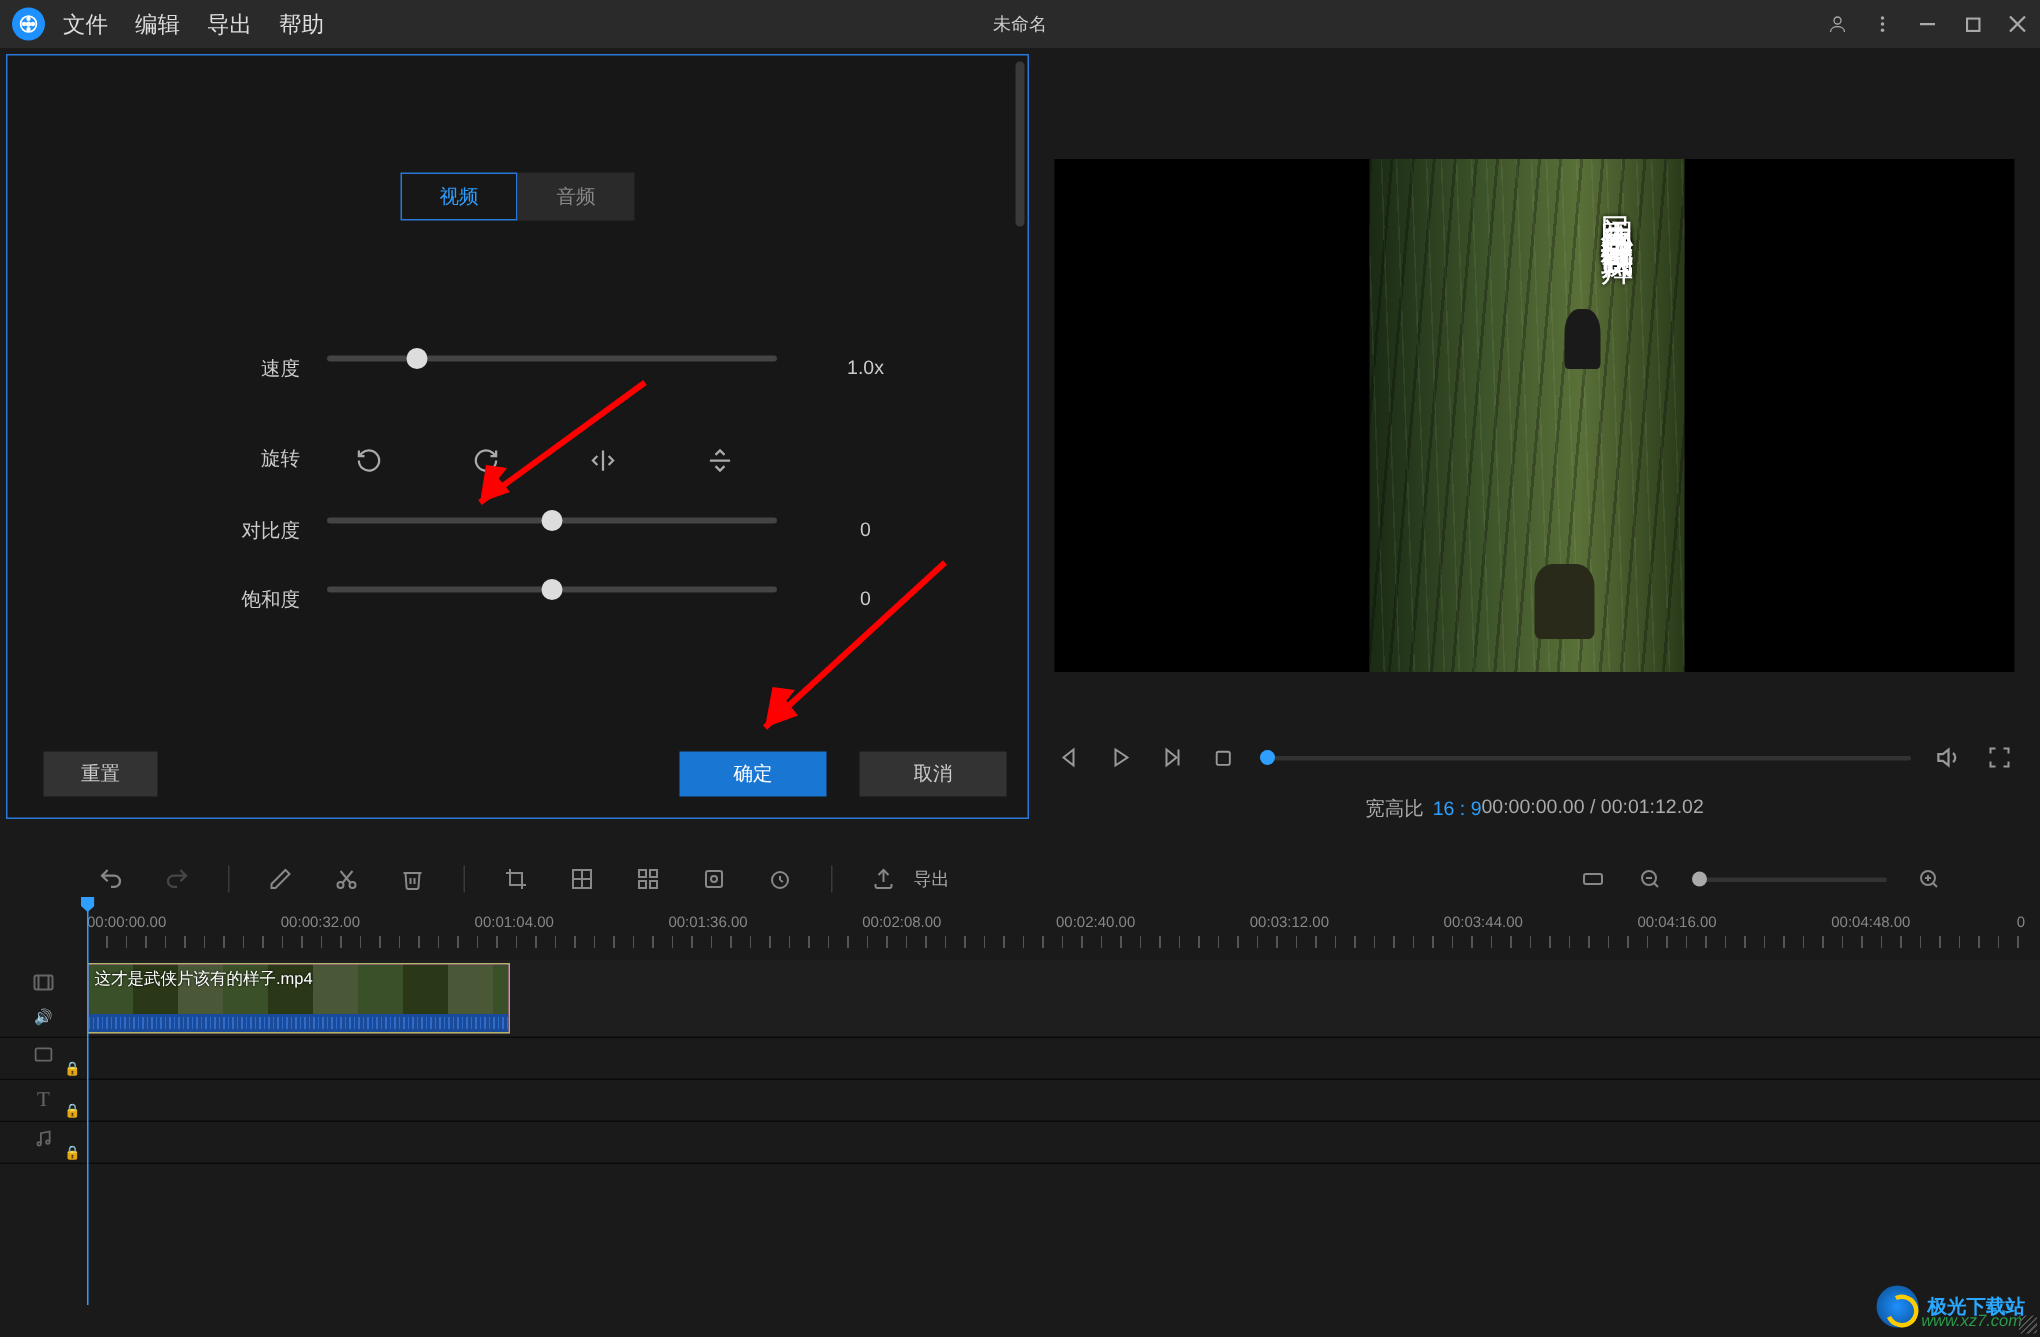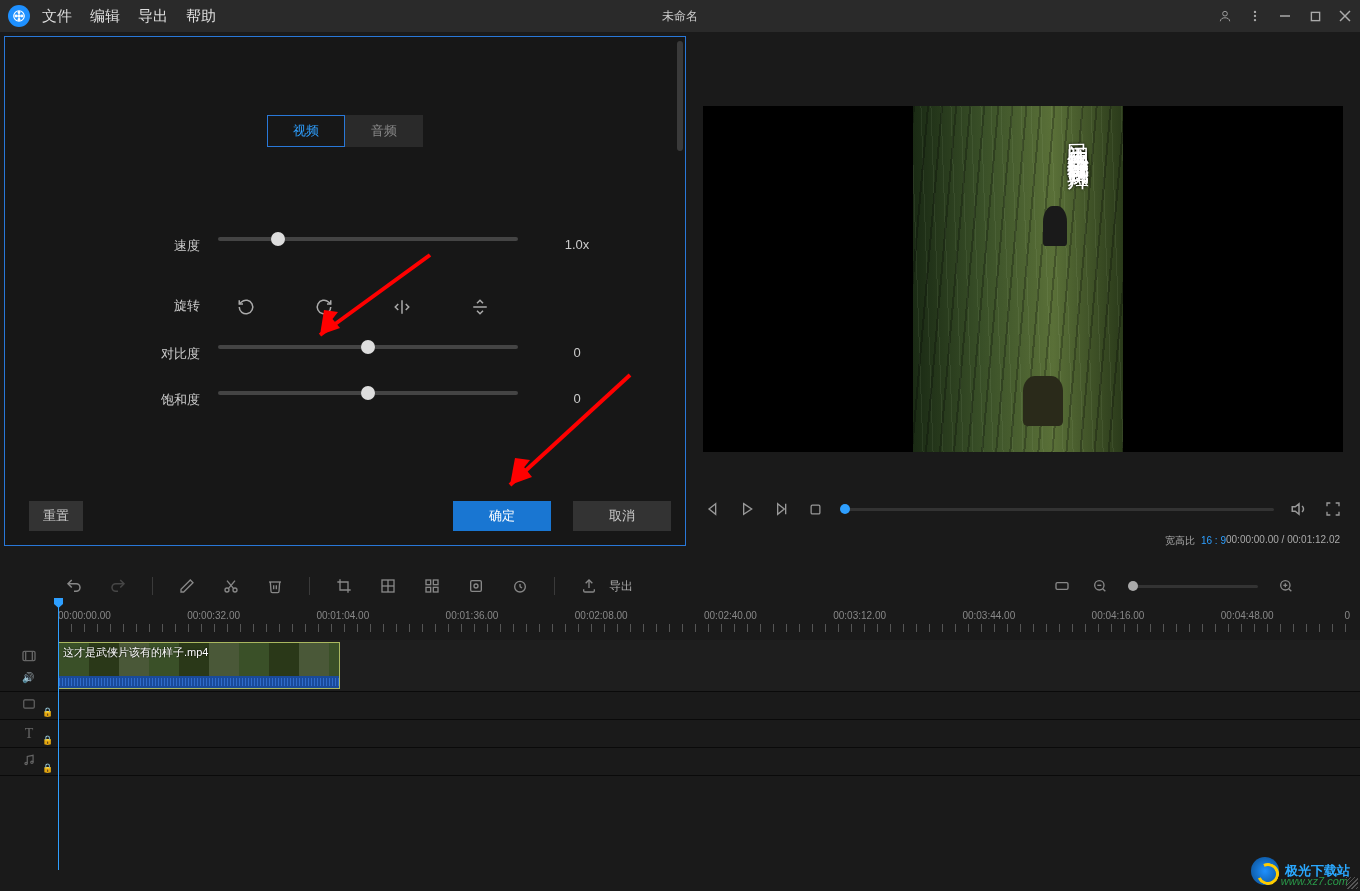--- a/index.html
+++ b/index.html
@@ -31,40 +31,40 @@
 .slider { position: relative; width: 300px; height: 4px; background: #444; border-radius: 2px; }
 .slider-thumb { position: absolute; width: 14px; height: 14px; border-radius: 50%; background: #ddd; top: -5px; transform: translateX(-50%); }
 .setting-value1 { margin-left: 24px; font-size: 13px; color: #ccc; width: 40px; text-align: center; position: absolute; left: 528px;}
 
 .rotate-row { display: flex; margin-left: 140px; margin-top: 42px; }
 .rotate-icons { display: flex; gap: 58px; margin-left: 18px; }
 .rot-icon { width: 20px; height: 20px; display: flex; align-items: center; justify-content: center; color: #aaa; cursor: pointer; }
 
 .dialog-buttons { position: absolute; bottom: 14px; left: 0; right: 14px; display: flex; align-items: center; }
 .btn { height: 30px; display: flex; align-items: center; justify-content: center; font-size: 13px; cursor: pointer; }
-.btn-reset { width: 54px; background: #333; margin-left: 24px; color: #ccc; }
+.btn-reset { width: 76px; background: #333; margin-left: 24px; color: #ccc; }
 .btn-ok { width: 98px; background: #1976d2; color: #fff; margin-left: auto; }
 .btn-cancel { width: 98px; background: #333; color: #ccc; margin-left: 22px; }
 
 .scroll-ind { position: absolute; right: 2px; top: 4px; width: 6px; height: 110px; background: #3a3a3a; border-radius: 3px; }
 
 
 .preview { width: 640px; height: 360px; background: #000; margin: 66px auto 0; position: relative; overflow: hidden; }
 .bamboo { position: absolute; left: 210px; width: 210px; height: 360px; background: linear-gradient(90deg, #1a2a14, #3a5028, #5a7038, #2a3a1a); }
 .bamboo::before { content:""; position:absolute; inset:0; background: repeating-linear-gradient(95deg, rgba(0,0,0,0.25) 0 2px, transparent 2px 14px), repeating-linear-gradient(88deg, rgba(200,220,180,0.08) 0 1px, transparent 1px 10px); }
 .person1 { position: absolute; left: 340px; top: 100px; width: 24px; height: 40px; background: #1a1a1a; border-radius: 40% 40% 10% 10%; }
 .person2 { position: absolute; left: 320px; top: 270px; width: 40px; height: 50px; background: #2a2a1a; border-radius: 30% 30% 10% 10%; }
 .vtext { position: absolute; right: 250px; top: 20px; writing-mode: vertical-rl; color: #fff; font-size: 22px; letter-spacing: 2px; font-weight: 500; text-shadow: 0 0 3px #000; }
 
 .play-controls { display: flex; align-items: center; gap: 16px; margin: 48px 10px 0 10px; }
 .pc-btn { width: 18px; height: 18px; color: #999; cursor: pointer; display: flex; align-items: center; justify-content: center; }
 .progress { flex: 1; height: 3px; background: #333; position: relative; border-radius: 2px; }
 .progress-thumb { position:absolute; left: 0; top: -4px; width: 10px; height: 10px; border-radius: 50%; background: #2e9fff; }
 
-.preview-info { display: flex; justify-content: flex-end; margin: 16px 12px 0; font-size: 10px; color: #aaa; }
+.preview-info { display: flex; justify-content: center; margin: 16px 12px 0; font-size: 13px; color: #aaa; }
 .aspect-val { color: #2e9fff; margin-left: 6px; }
 
 
 .tl-toolbar { height: 40px; display: flex; align-items: center; padding: 0 64px; gap: 24px; margin-top: 10px; }
 .tl-btn { width: 20px; height: 20px; color: #888; cursor: pointer; display: flex; align-items: center; justify-content: center; }
 .tl-sep { width: 1px; height: 18px; background: #3a3a3a; }
 .export-txt { font-size: 12px; color: #aaa; margin-left: -14px; }
 .tl-right { margin-left: auto; display: flex; align-items: center; gap: 18px; }
 .zoom-track { width: 130px; height: 3px; background: #333; position: relative; border-radius: 2px; }
 .zoom-thumb { position: absolute; left: 0; top: -4px; width: 10px; height: 10px; border-radius: 50%; background: #aaa; }

